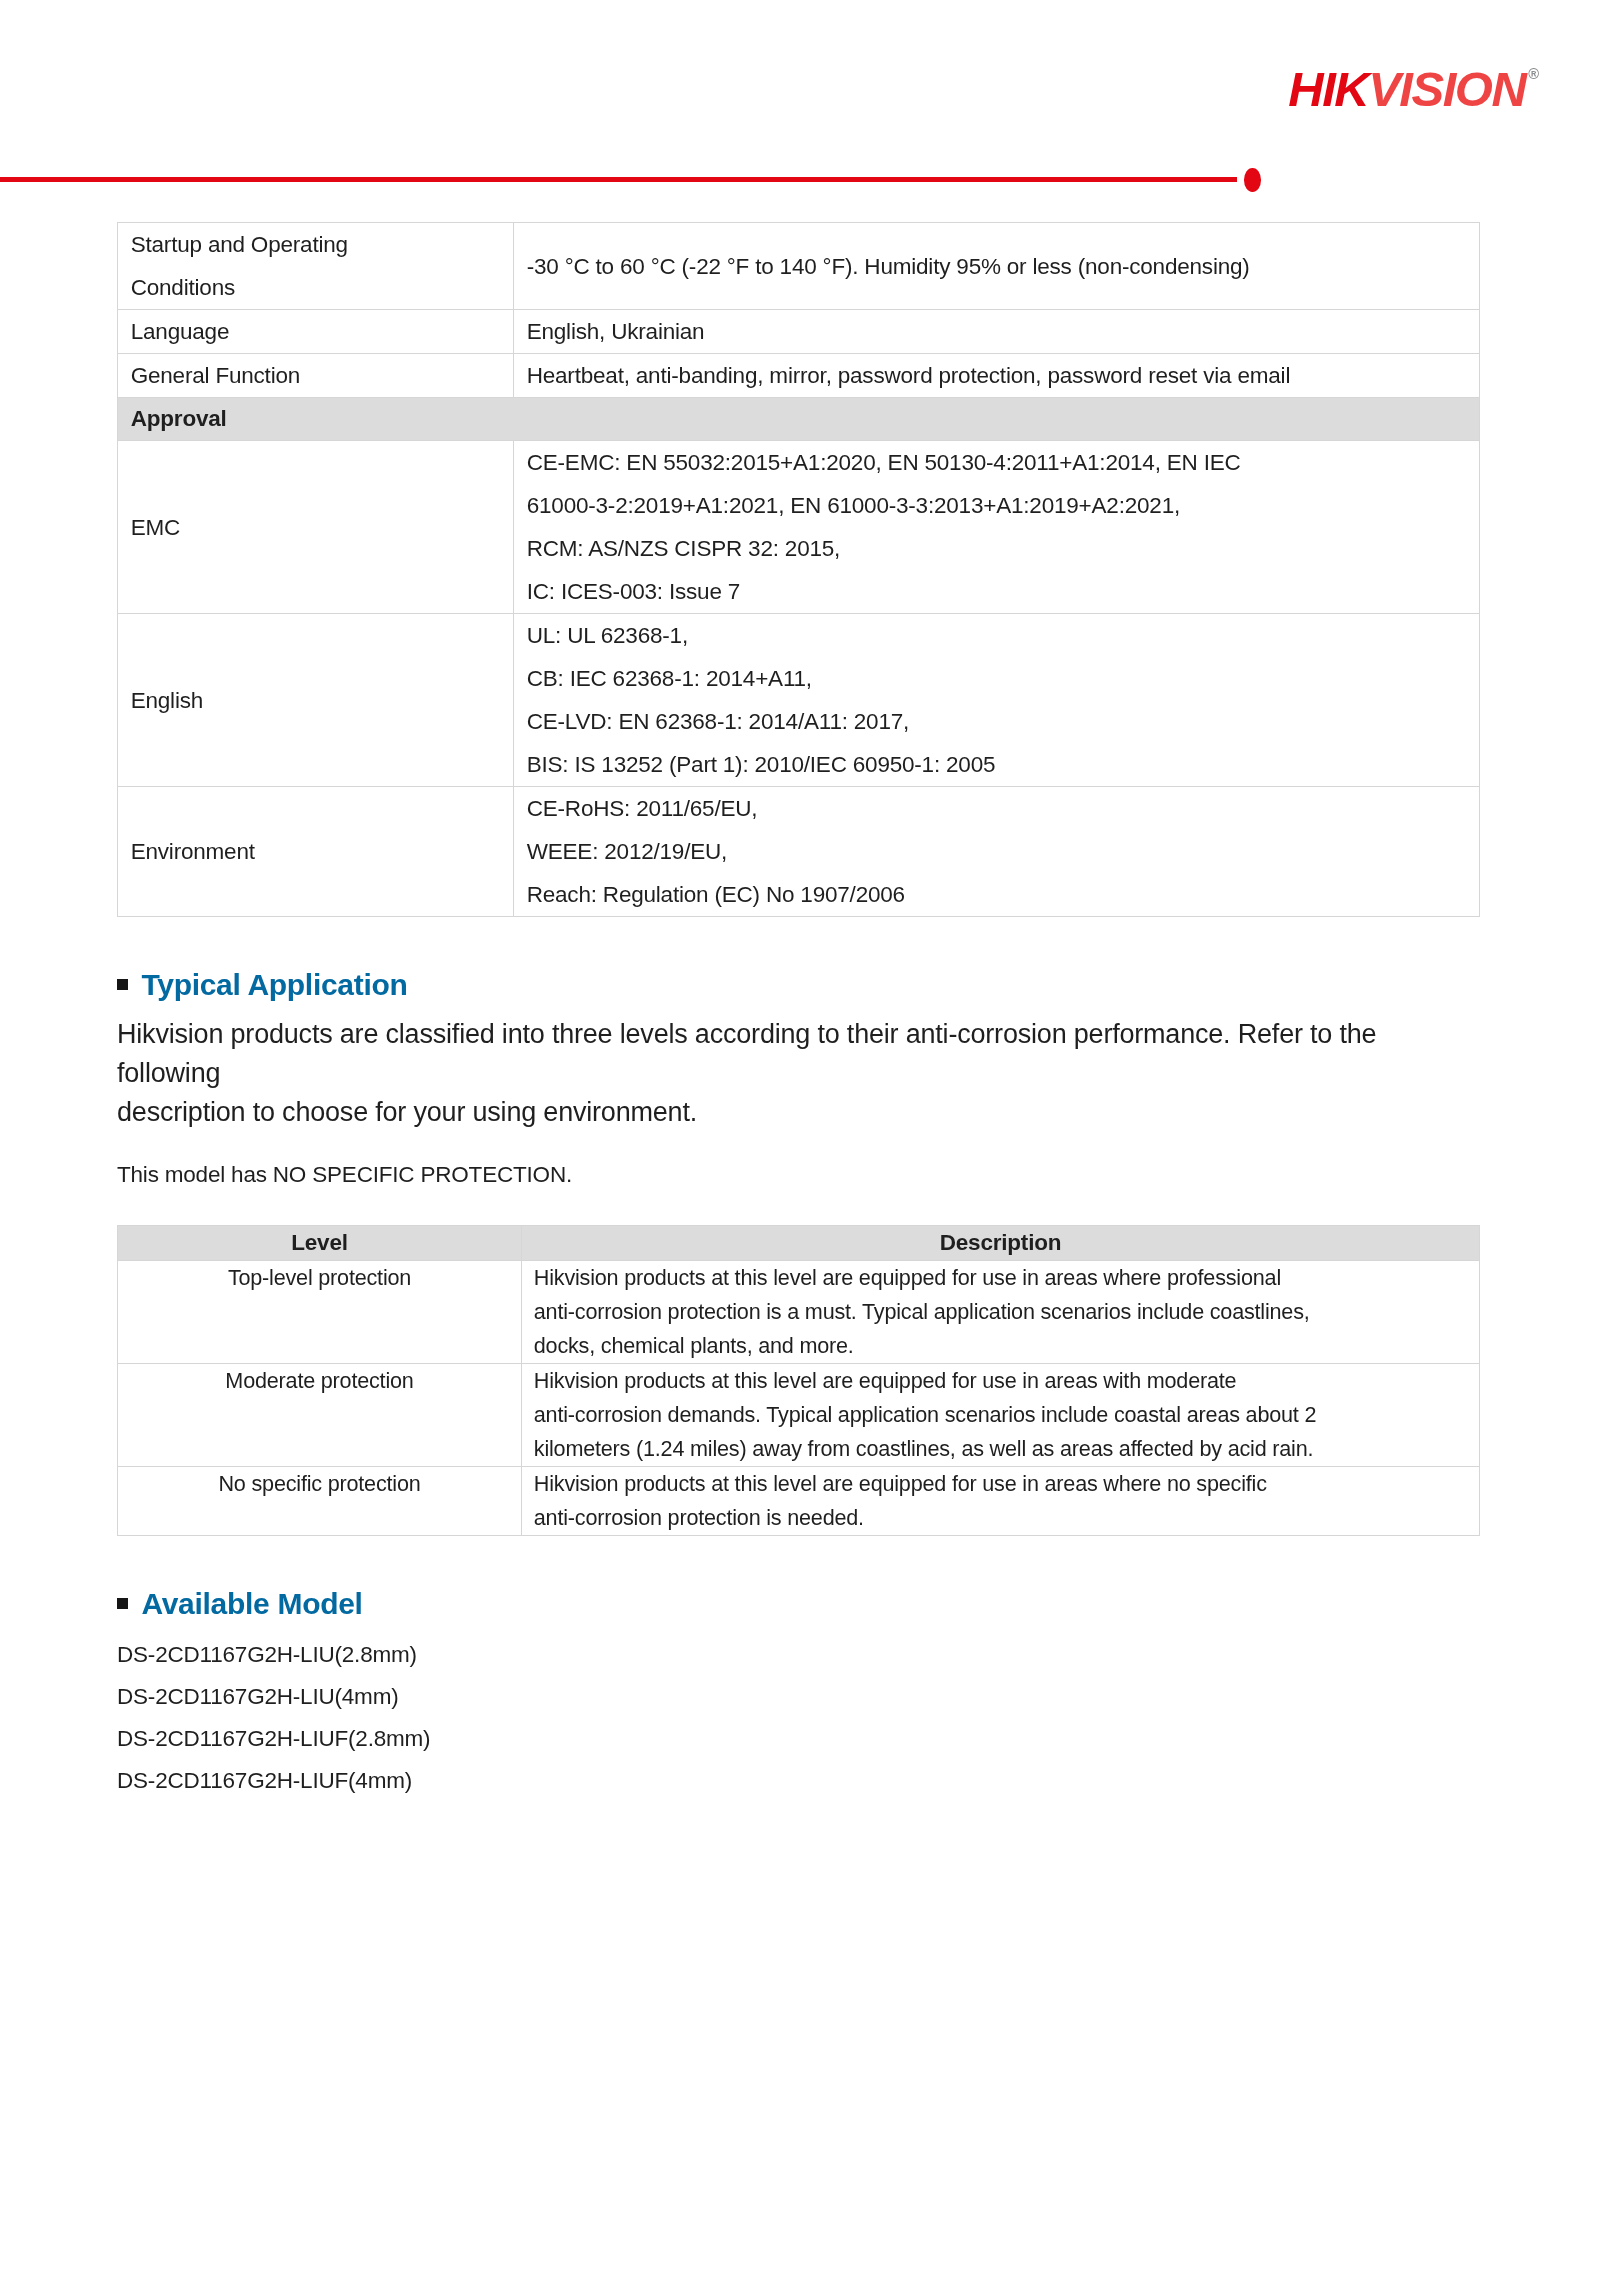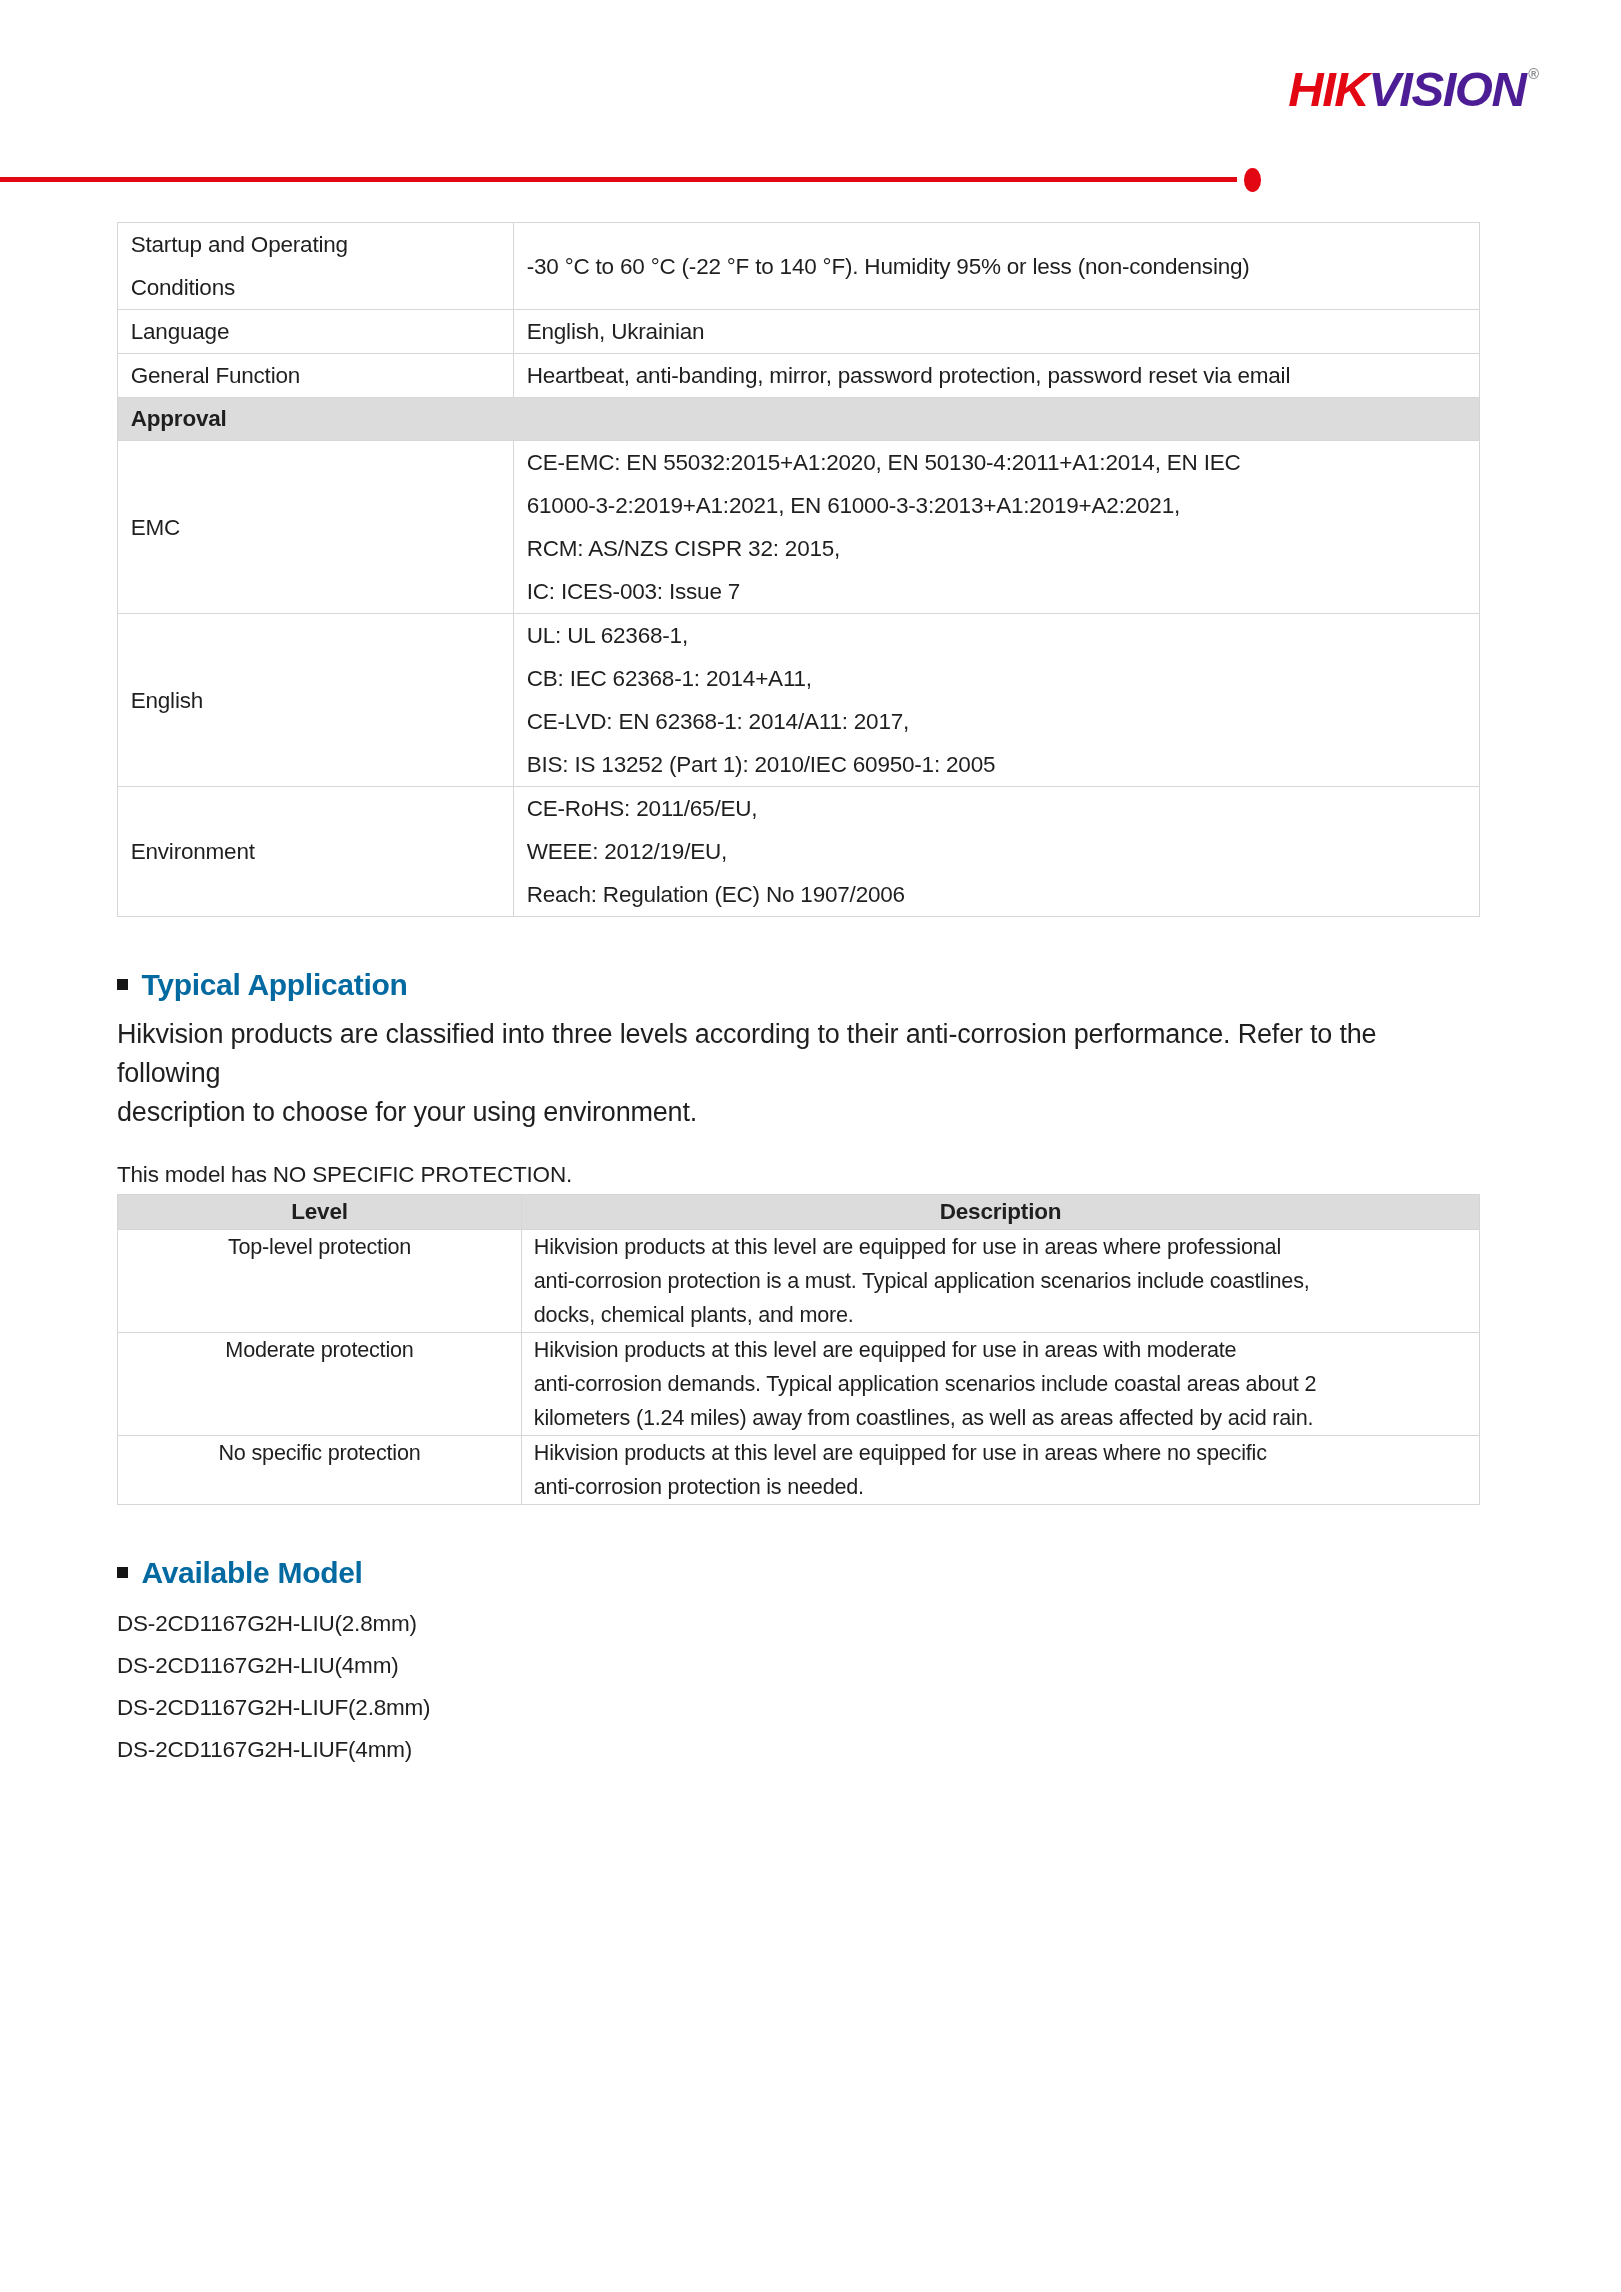--- a/index.html
+++ b/index.html
@@ -11,21 +11,21 @@
     color:#1f1f1f;
     overflow:hidden;
   }
   
   .logo {
     position:absolute; top:61px; right:82px;
     font-size:49px; font-weight:bold; font-style:italic;
     letter-spacing:-1.5px; white-space:nowrap;
   }
   .logo-red  { color:#e30613; }
-  .logo-gray { color:#4c1d95; }
+  .logo-gray { color:#ef4444; }
   .logo-reg  {
     color:#8b8e90; font-style:normal; font-weight:bold;
     font-size:14.7px; vertical-align:27.4px; margin-left:2.9px; letter-spacing:0;
   }
   .rule {
     position:absolute; top:177px; left:0;
     width:1237px; height:4.9px; background:#e30613;
   }
   .rule-dot {
     position:absolute; top:168px; left:1244px;
@@ -50,21 +50,21 @@
   .h2 {
     margin:47px 0 9.8px; display:flex; align-items:center;
     font-size:30px; line-height:41px; font-weight:bold; color:#0369a1;
     letter-spacing:-0.3px;
   }
   .bullet { width:10.8px; height:10.8px; background:#151515; margin-right:13.7px; flex:0 0 auto; }
 
   .intro { font-size:27px; line-height:39px; letter-spacing:-0.2px; white-space:pre-line; }
   .note  { font-size:22.5px; line-height:39px; letter-spacing:-0.2px; margin-top:23.5px; }
 
-  .level-table { font-size:21.6px; letter-spacing:-0.2px;padding-left:48px; }
+  .level-table { margin-top:31px; font-size:21.6px; letter-spacing:-0.2px;padding-left:48px; }
   .level-table th {
     background:#dcdcdc; font-size:22.5px; font-weight:bold;
     line-height:34px; text-align:center; padding:0 11.8px;
   }
   .level-table td {
     line-height:34px; padding:0 11.8px;
     vertical-align:top; white-space:pre-line;
   }
   .level-table td.level-cell { text-align:center; }
 

